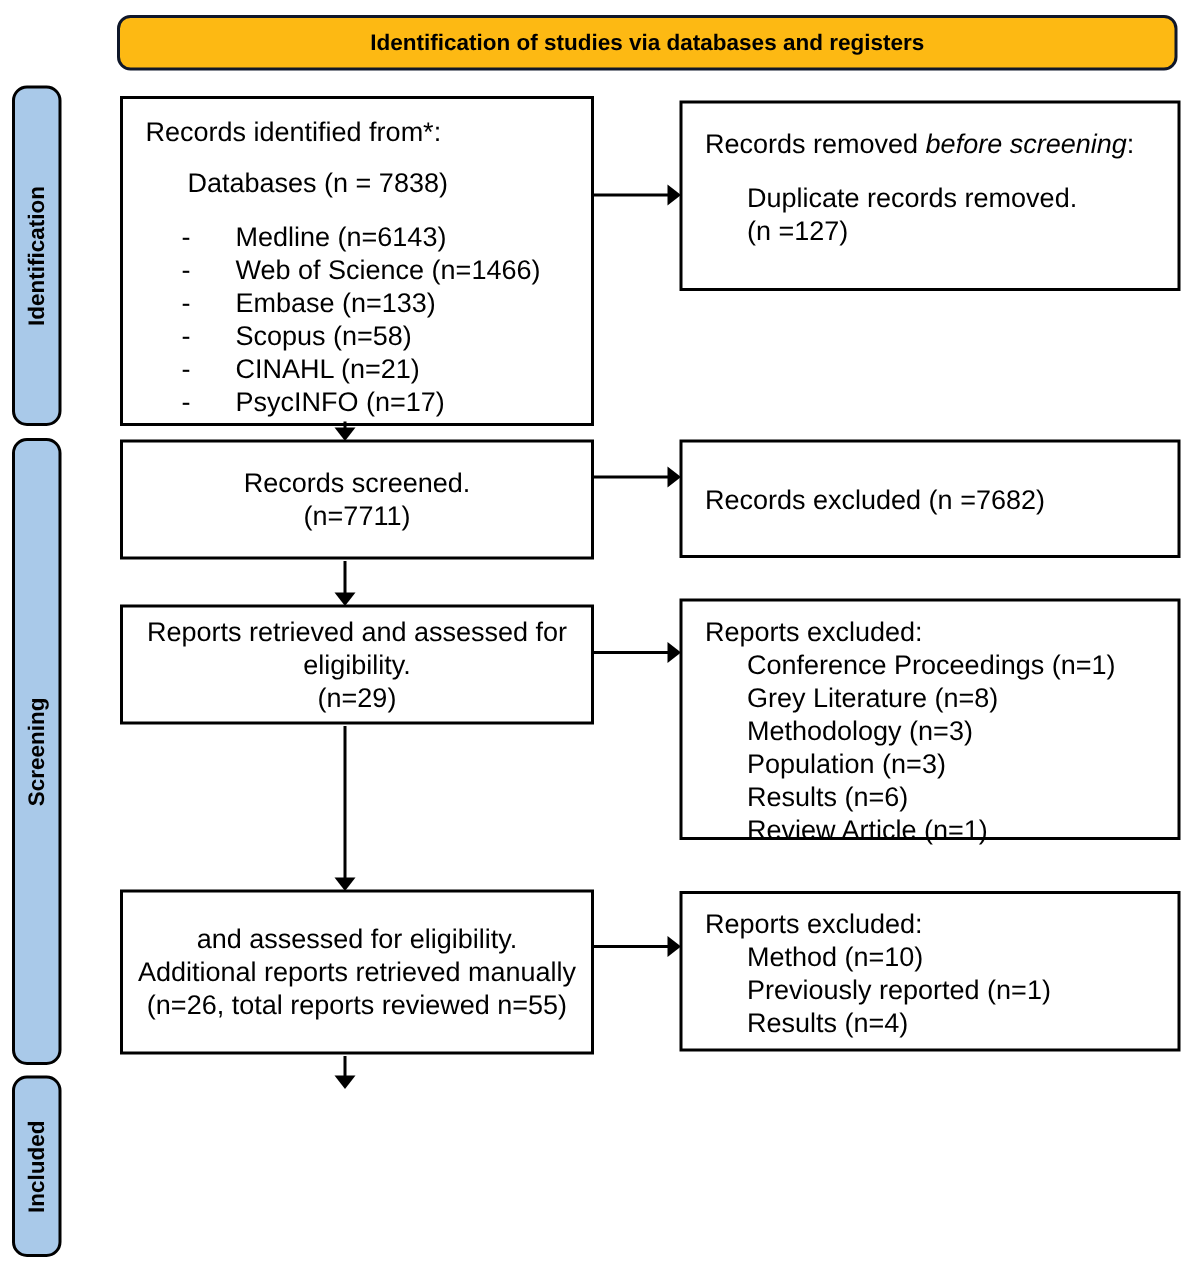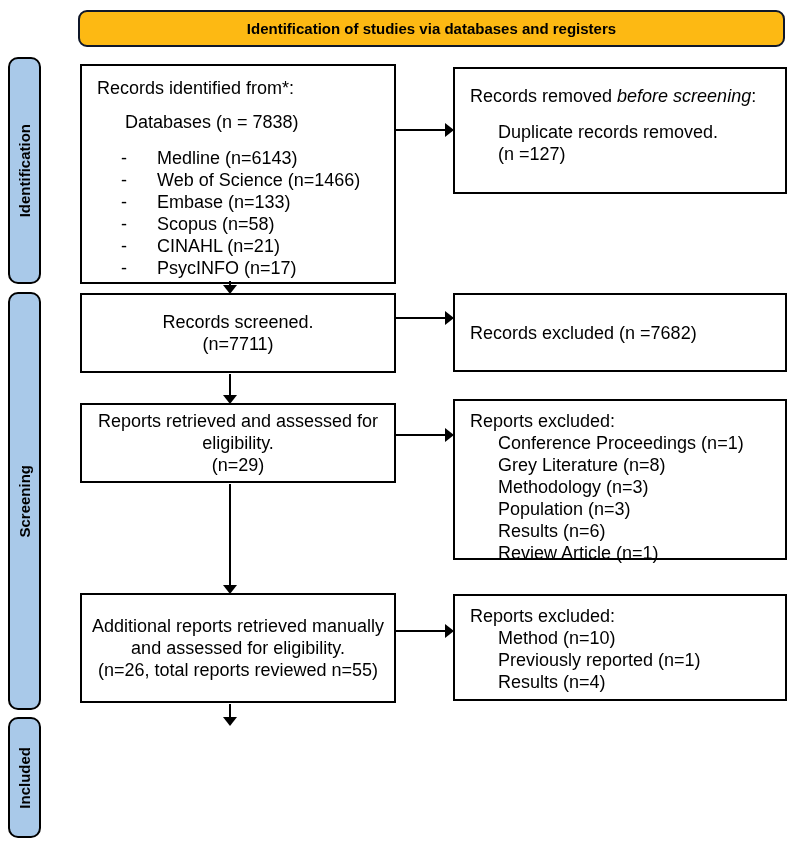--- a/index.html
+++ b/index.html
@@ -177,22 +177,22 @@
     <div>(n=7711)</div>
   </div>
 
   <div class="box box-main box-reports-assessed centered">
     <div>Reports retrieved and assessed for</div>
     <div>eligibility.</div>
     <div>(n=29)</div>
   </div>
 
   <div class="box box-main box-additional-reports centered">
+    <div>and assessed for eligibility.</div>
     <div>Additional reports retrieved manually</div>
-    <div>and assessed for eligibility.</div>
     <div>(n=26, total reports reviewed n=55)</div>
   </div>
 
 
   <div class="box box-right box-records-removed">
     <div>
       <span>Records removed </span><span class="italic">before screening</span><span>:</span>
     </div>
     <div class="gap-md"></div>
     <div class="indent-1">Duplicate records removed.</div>

